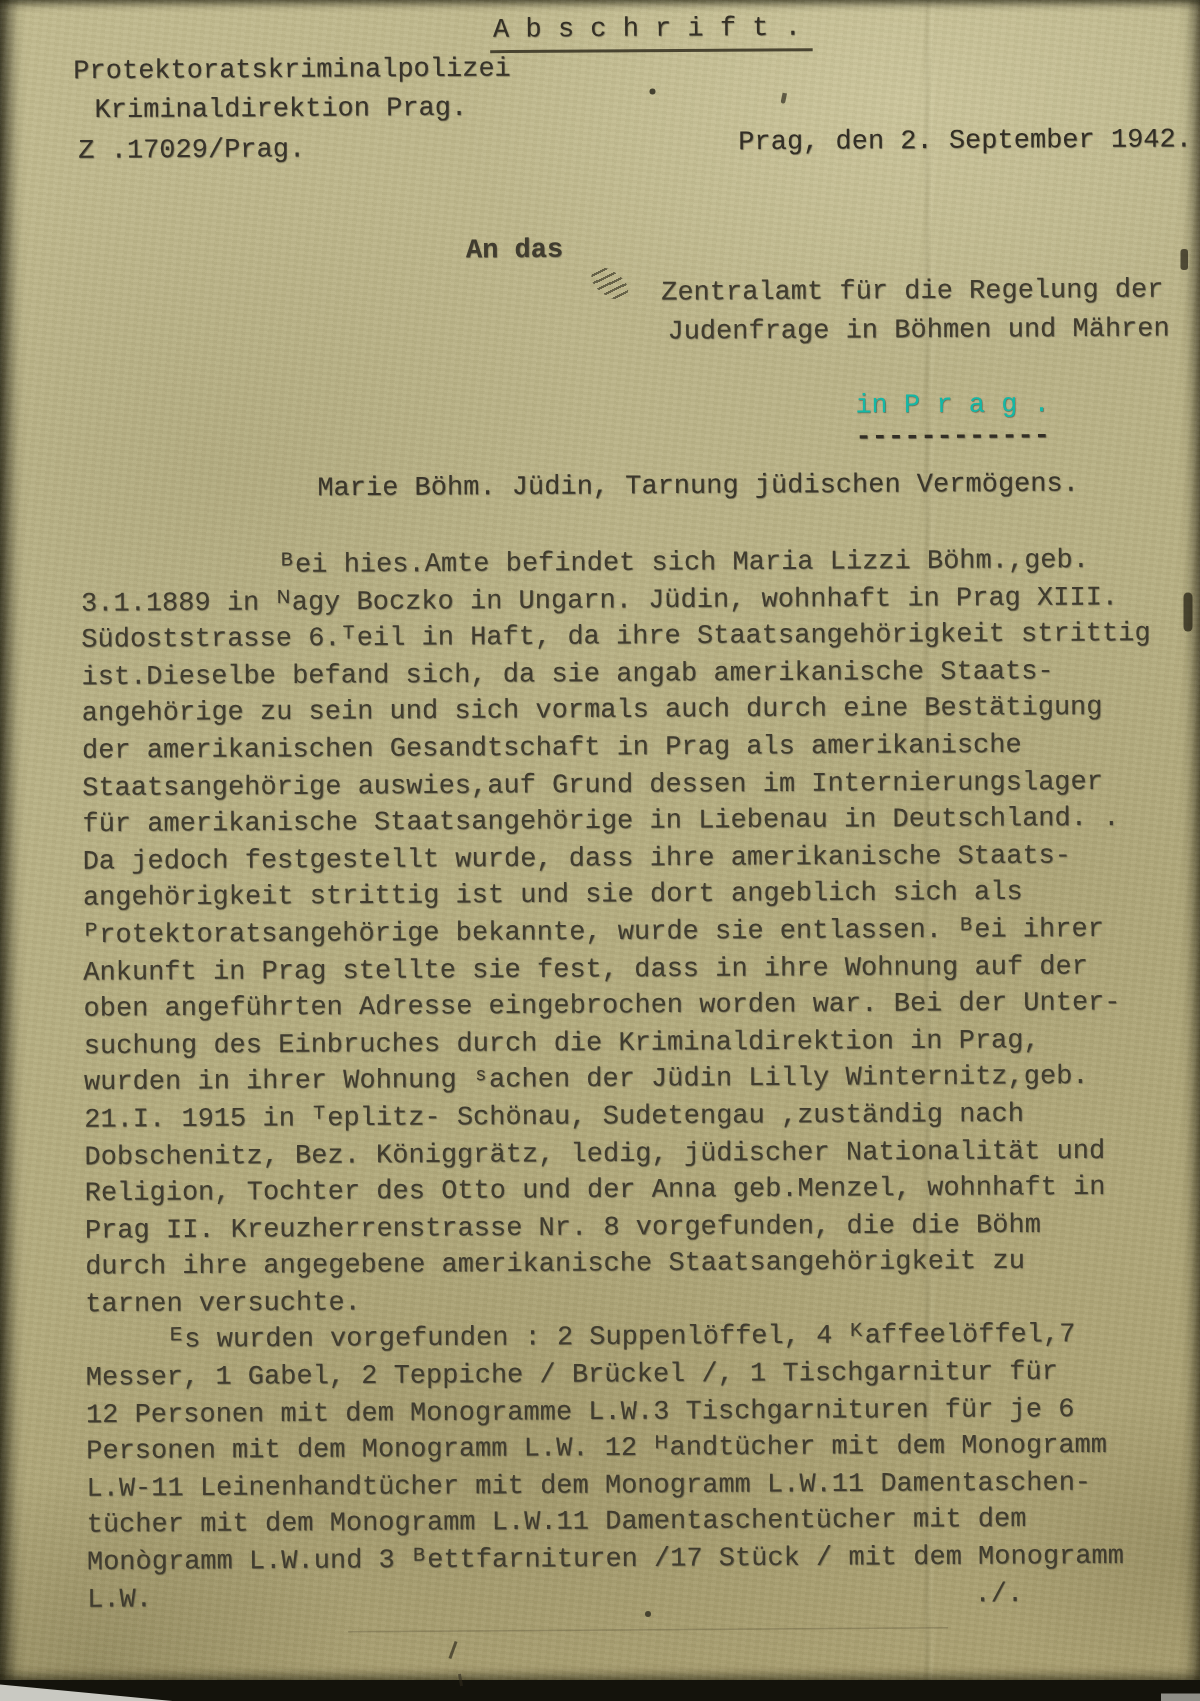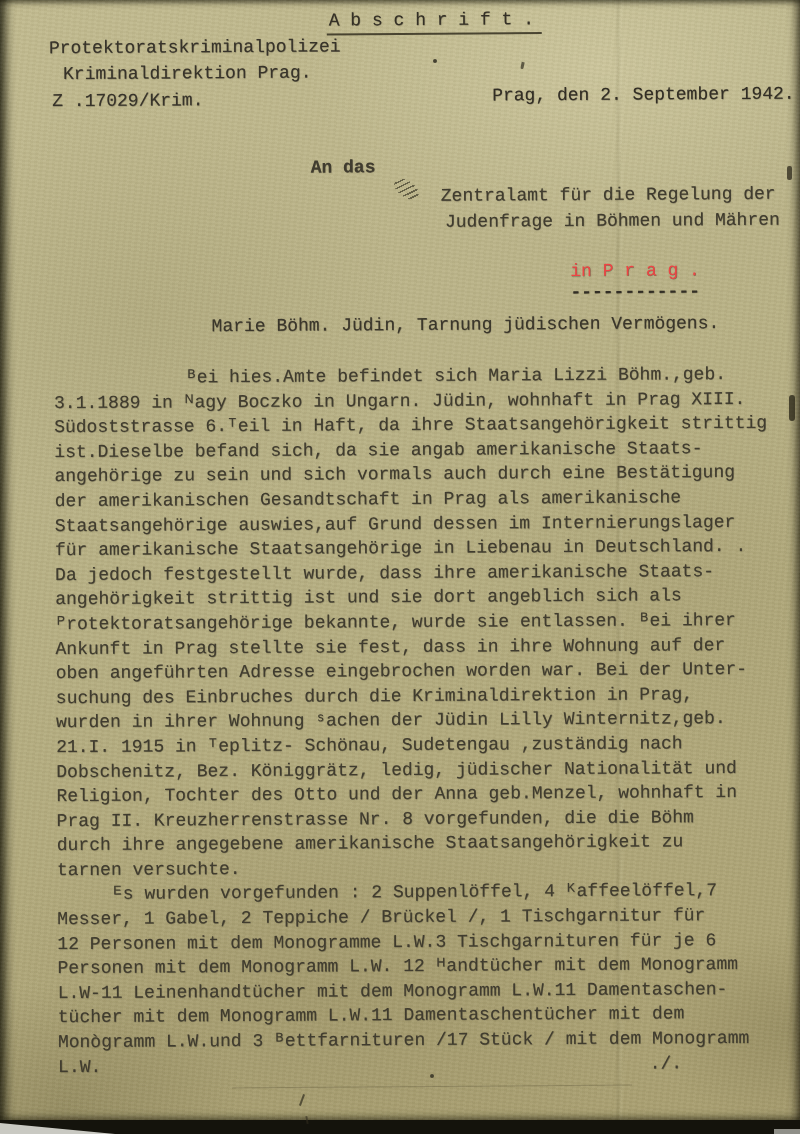--- a/index.html
+++ b/index.html
@@ -63,21 +63,21 @@
     border-bottom:2px solid rgba(52,47,32,0.85);
     padding:0 8px 3px 2px;
   }
   .office1{left:52px;top:36px;color:#37332a;}
   .office2{left:66px;top:62px;color:#37332a;}
   .fileno {left:55px;top:89px;color:#37332a;}
   .date   {left:495px;top:86px;color:#322e25;}
   .an-das {left:313px;top:157px;font-weight:bold;}
   .recip1 {left:443px;top:186px;}
   .recip2 {left:447px;top:212px;}
-  .in-prag{left:572px;top:262px;color:#ef4444;}
+  .in-prag{left:572px;top:262px;color:#14b8a6;}
   .divider{left:572px;top:283px;font-weight:bold;color:#322e25;letter-spacing:0;}
   .subject{left:213px;top:315px;color:#3a362b;}
   .body-block{
     position:absolute;left:55px;top:364px;width:742px;
   }
   .line{
     white-space:pre;line-height:24.6px;height:24.6px;
     text-shadow:0.4px 0.5px 0.7px rgba(52,48,34,0.5);
   }
   .p1-first{padding-left:132px;}
@@ -105,21 +105,21 @@
 
 <div class="scan">
   <div class="paper"></div>
   <div class="bed-corner-left"></div>
   <div class="bed-corner-right"></div>
 
   <div class="content">
     <div class="t copy-title">A b s c h r i f t .</div>
     <div class="t office1">Protektoratskriminalpolizei</div>
     <div class="t office2">Kriminaldirektion Prag.</div>
-    <div class="t fileno">Z .17029/Krim.</div>
+    <div class="t fileno">Z .17029/Prag.</div>
     <div class="t date">Prag, den 2. September 1942.</div>
 
     <div class="t an-das">An das</div>
     <div class="t recip1">Zentralamt für die Regelung der</div>
     <div class="t recip2">Judenfrage in Böhmen und Mähren</div>
     <div class="t in-prag">in P r a g .</div>
     <div class="t divider">------------</div>
 
     <div class="t subject">Marie Böhm. Jüdin, Tarnung jüdischen Vermögens.</div>
 

